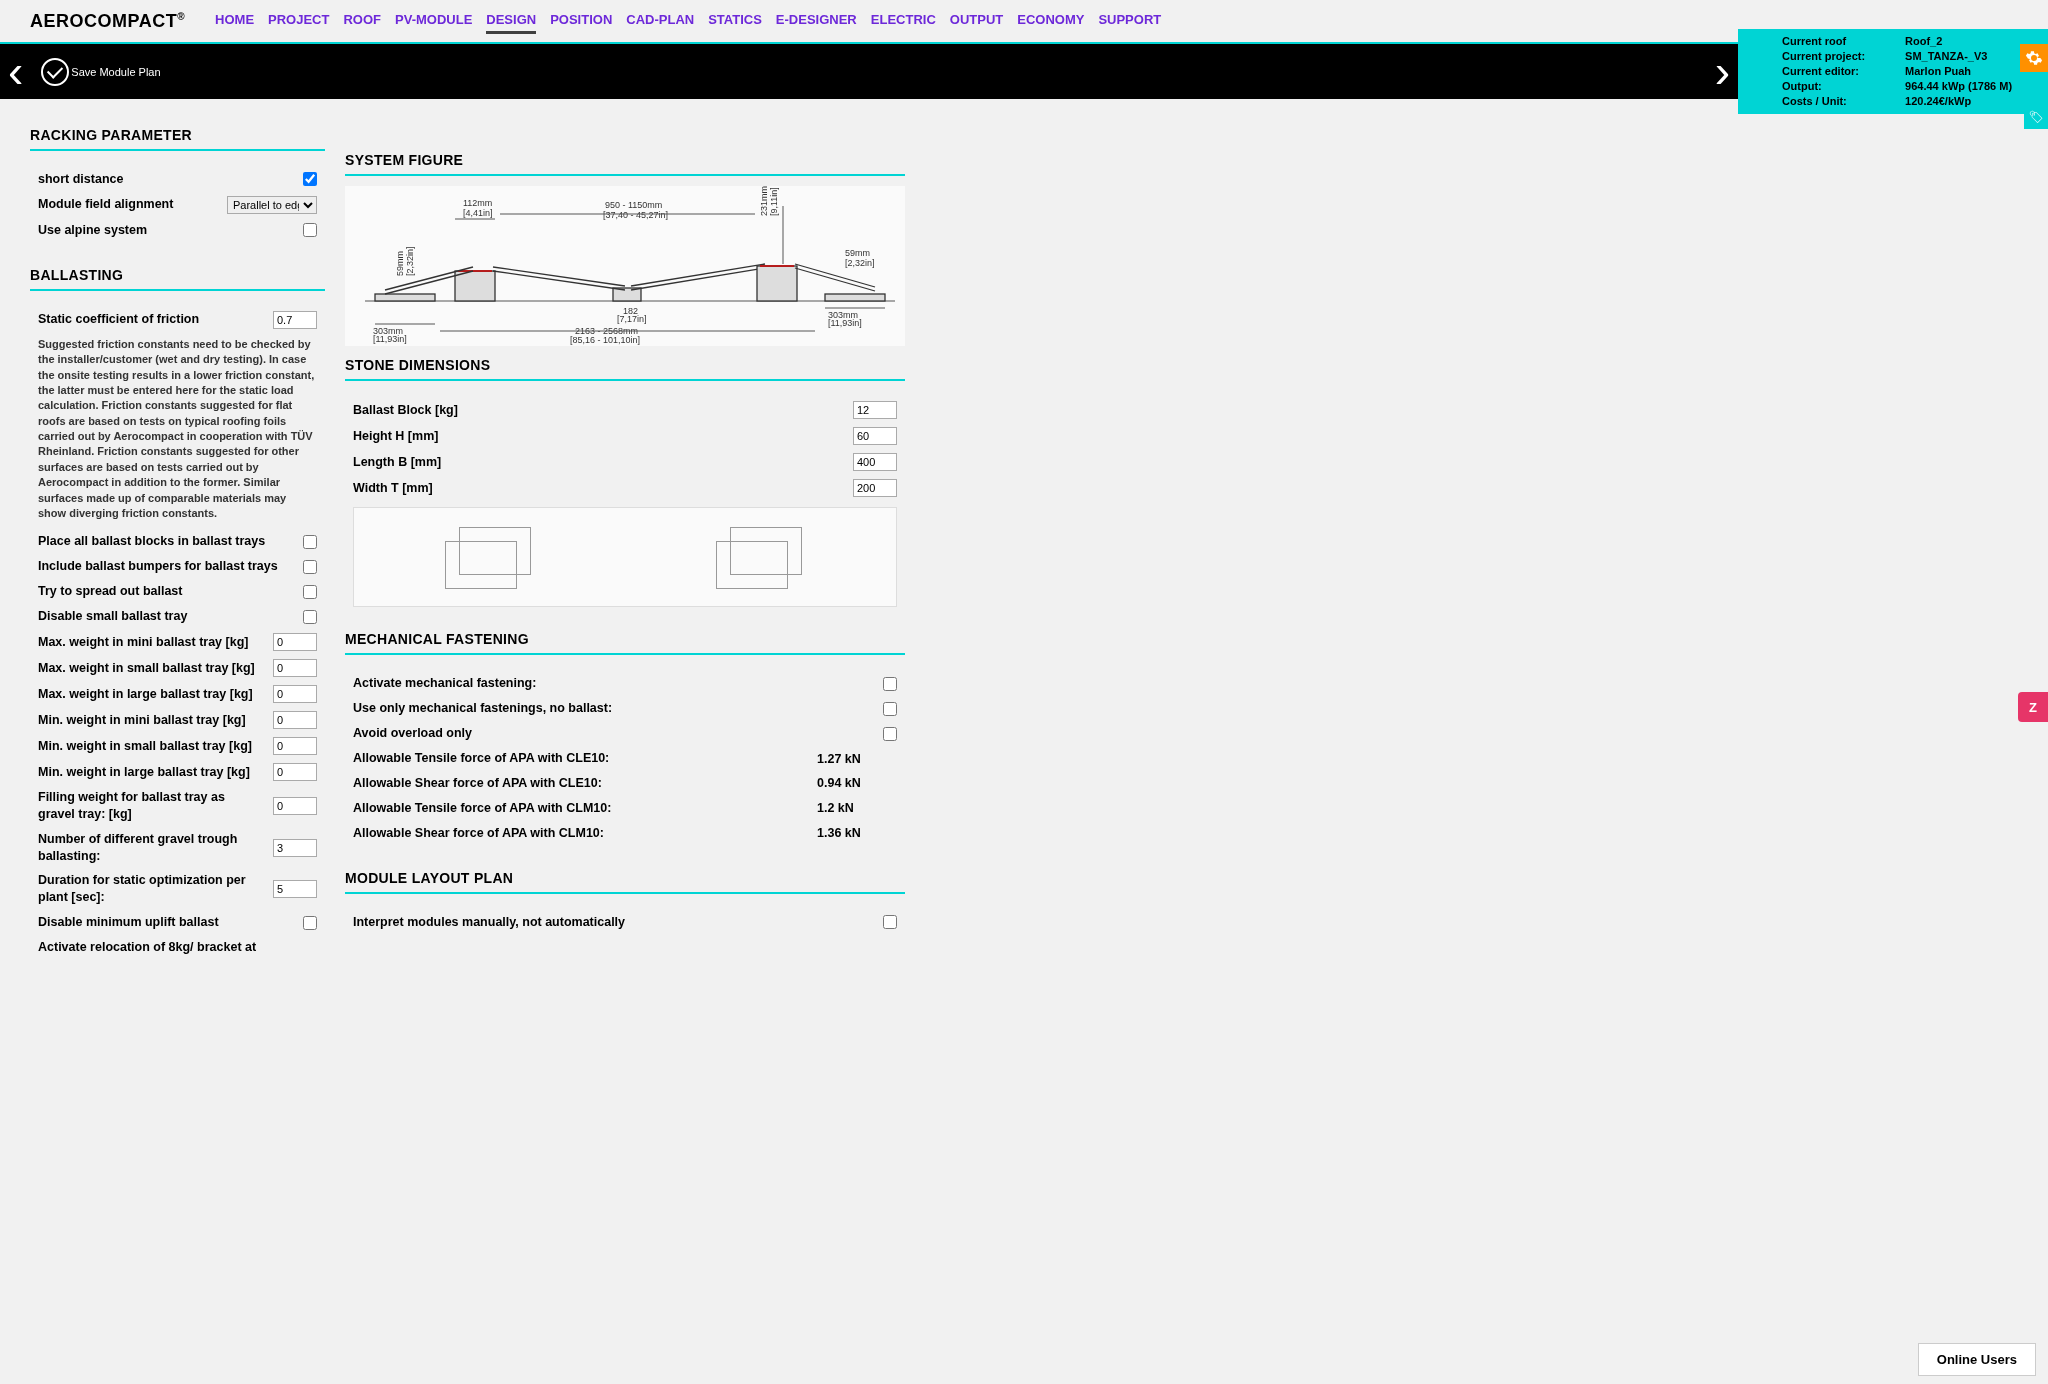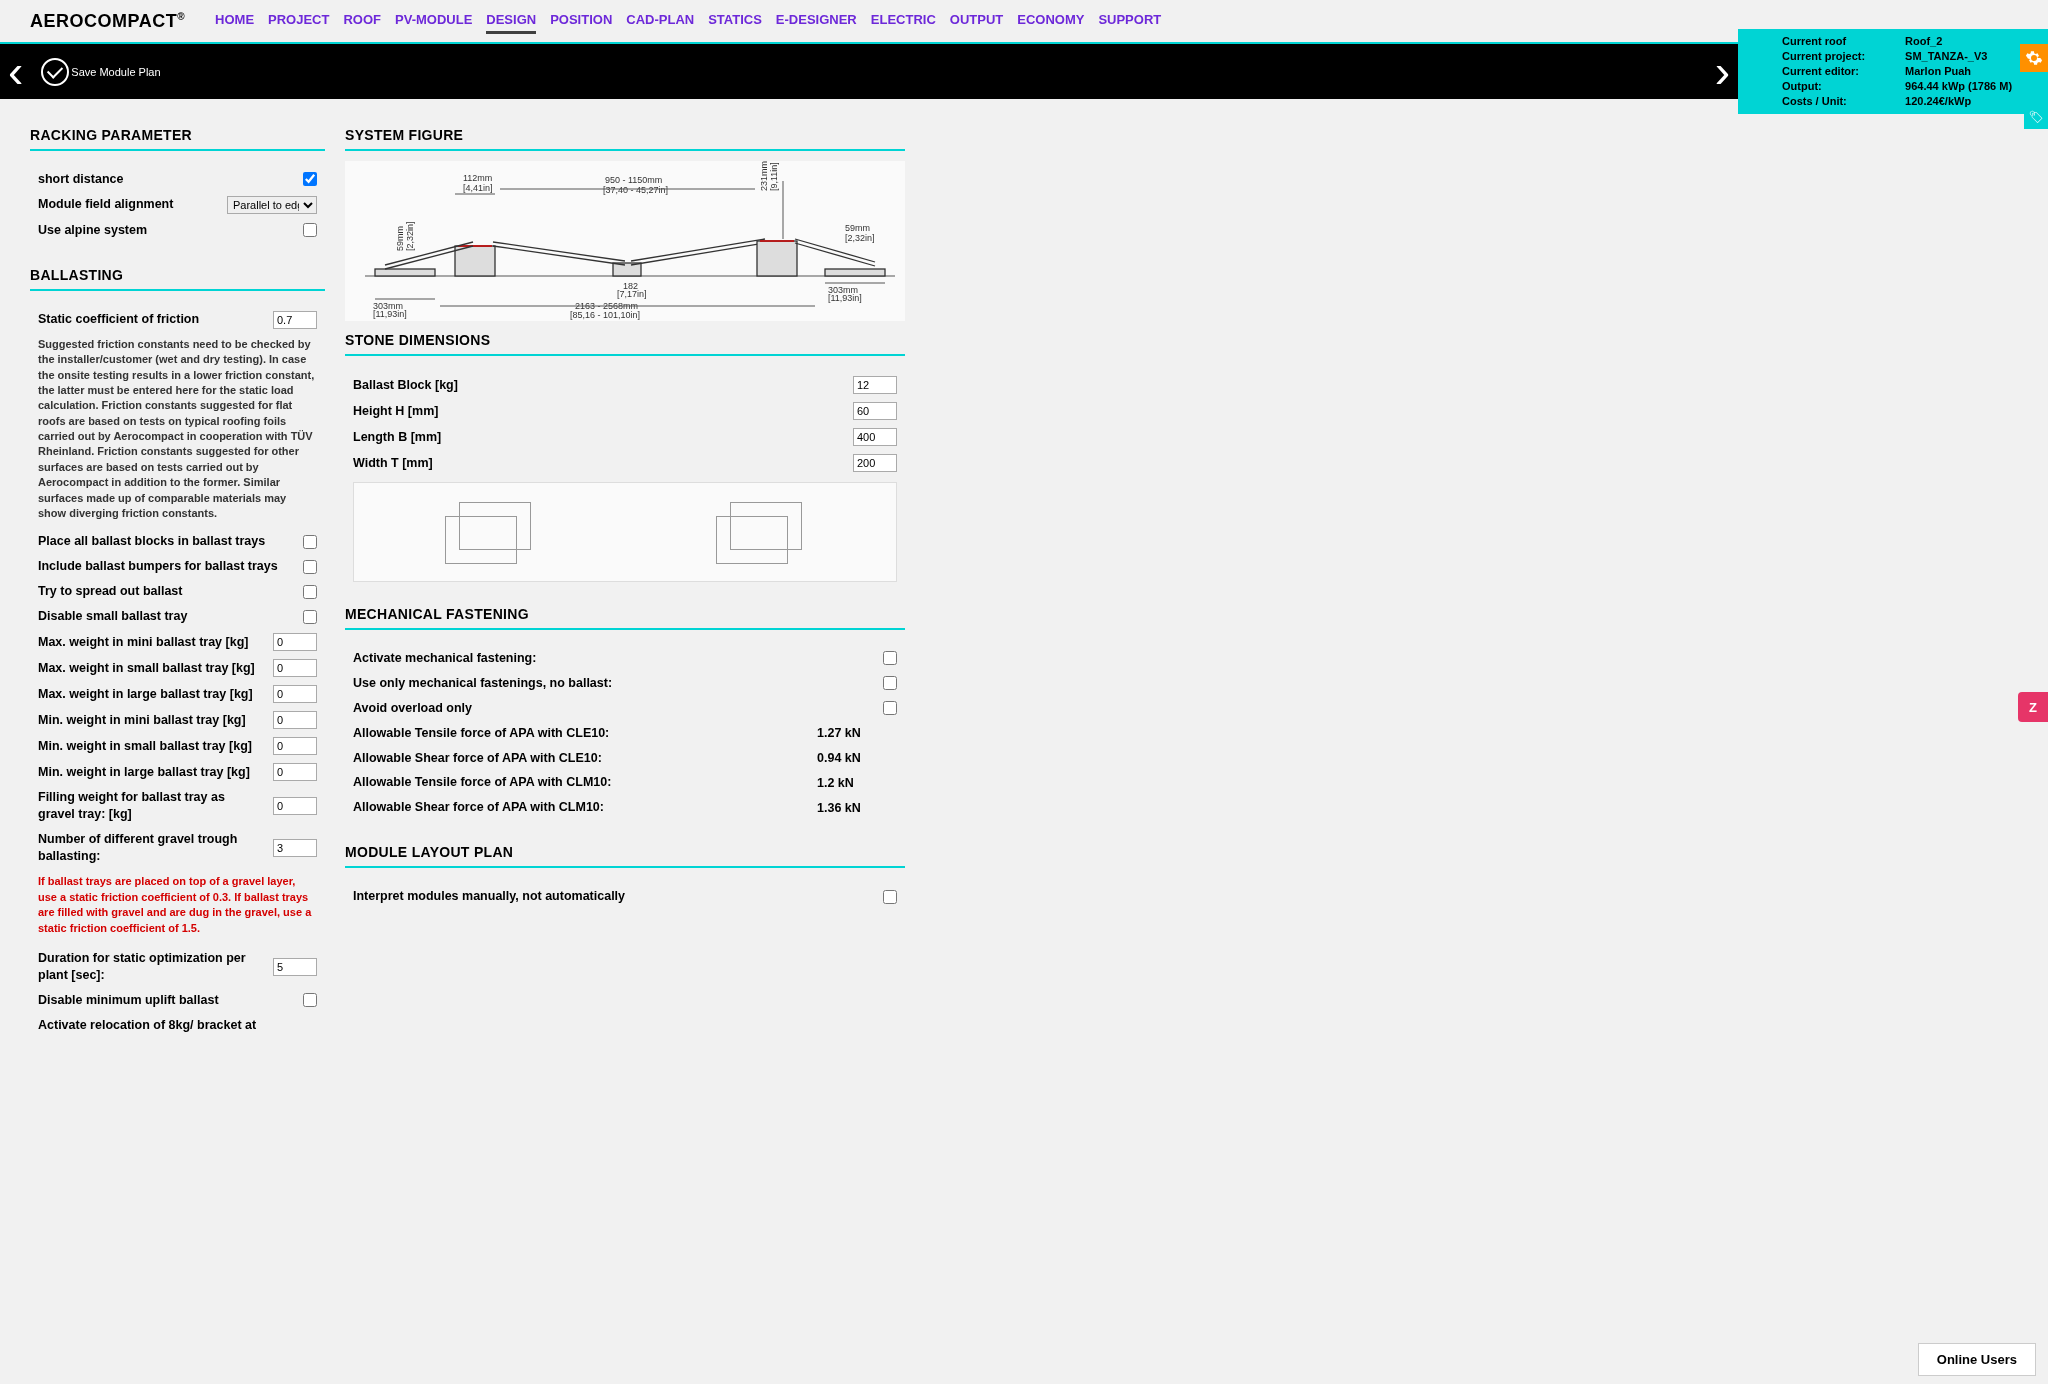--- a/index.html
+++ b/index.html
@@ -127,21 +127,21 @@
   align-items: center;
   justify-content: center;
   font-weight: bold;
   border-radius: 4px 0 0 4px;
   cursor: pointer;
 }
 .main {
   display: flex;
   padding: 20px 30px;
   gap: 20px;
-  align-items: flex-start;
+  align-items: center;
 }
 .col { }
 .left { width: 295px; flex-shrink: 0; }
 .right { width: 560px; flex-shrink: 0; }
 .section-title {
   font-weight: 800;
   font-size: 14px;
   letter-spacing: 0.3px;
   padding-bottom: 6px;
   border-bottom: 2px solid #00d4d4;
@@ -361,21 +361,20 @@
         <input type="text" value="0" style="">
       </div>
       <div class="row">
         <div class="label">Filling weight for ballast tray as gravel tray: [kg]</div>
         <input type="text" value="0" style="">
       </div>
       <div class="row">
         <div class="label">Number of different gravel trough ballasting:</div>
         <input type="text" value="3" style="">
       </div>
-      <div class="warn-text">If ballast trays are placed on top of a gravel layer, use a static friction coefficient of 0.3. If ballast trays are filled with gravel and are dug in the gravel, use a static friction coefficient of 1.5.</div>
       <div class="row">
         <div class="label">Duration for static optimization per plant [sec]:</div>
         <input type="text" value="5" style="">
       </div>
       <div class="row">
         <div class="label">Disable minimum uplift ballast</div>
         <input type="checkbox" style="">
       </div>
       <div class="row">
         <div class="label">Activate relocation of 8kg/ bracket at</div>

